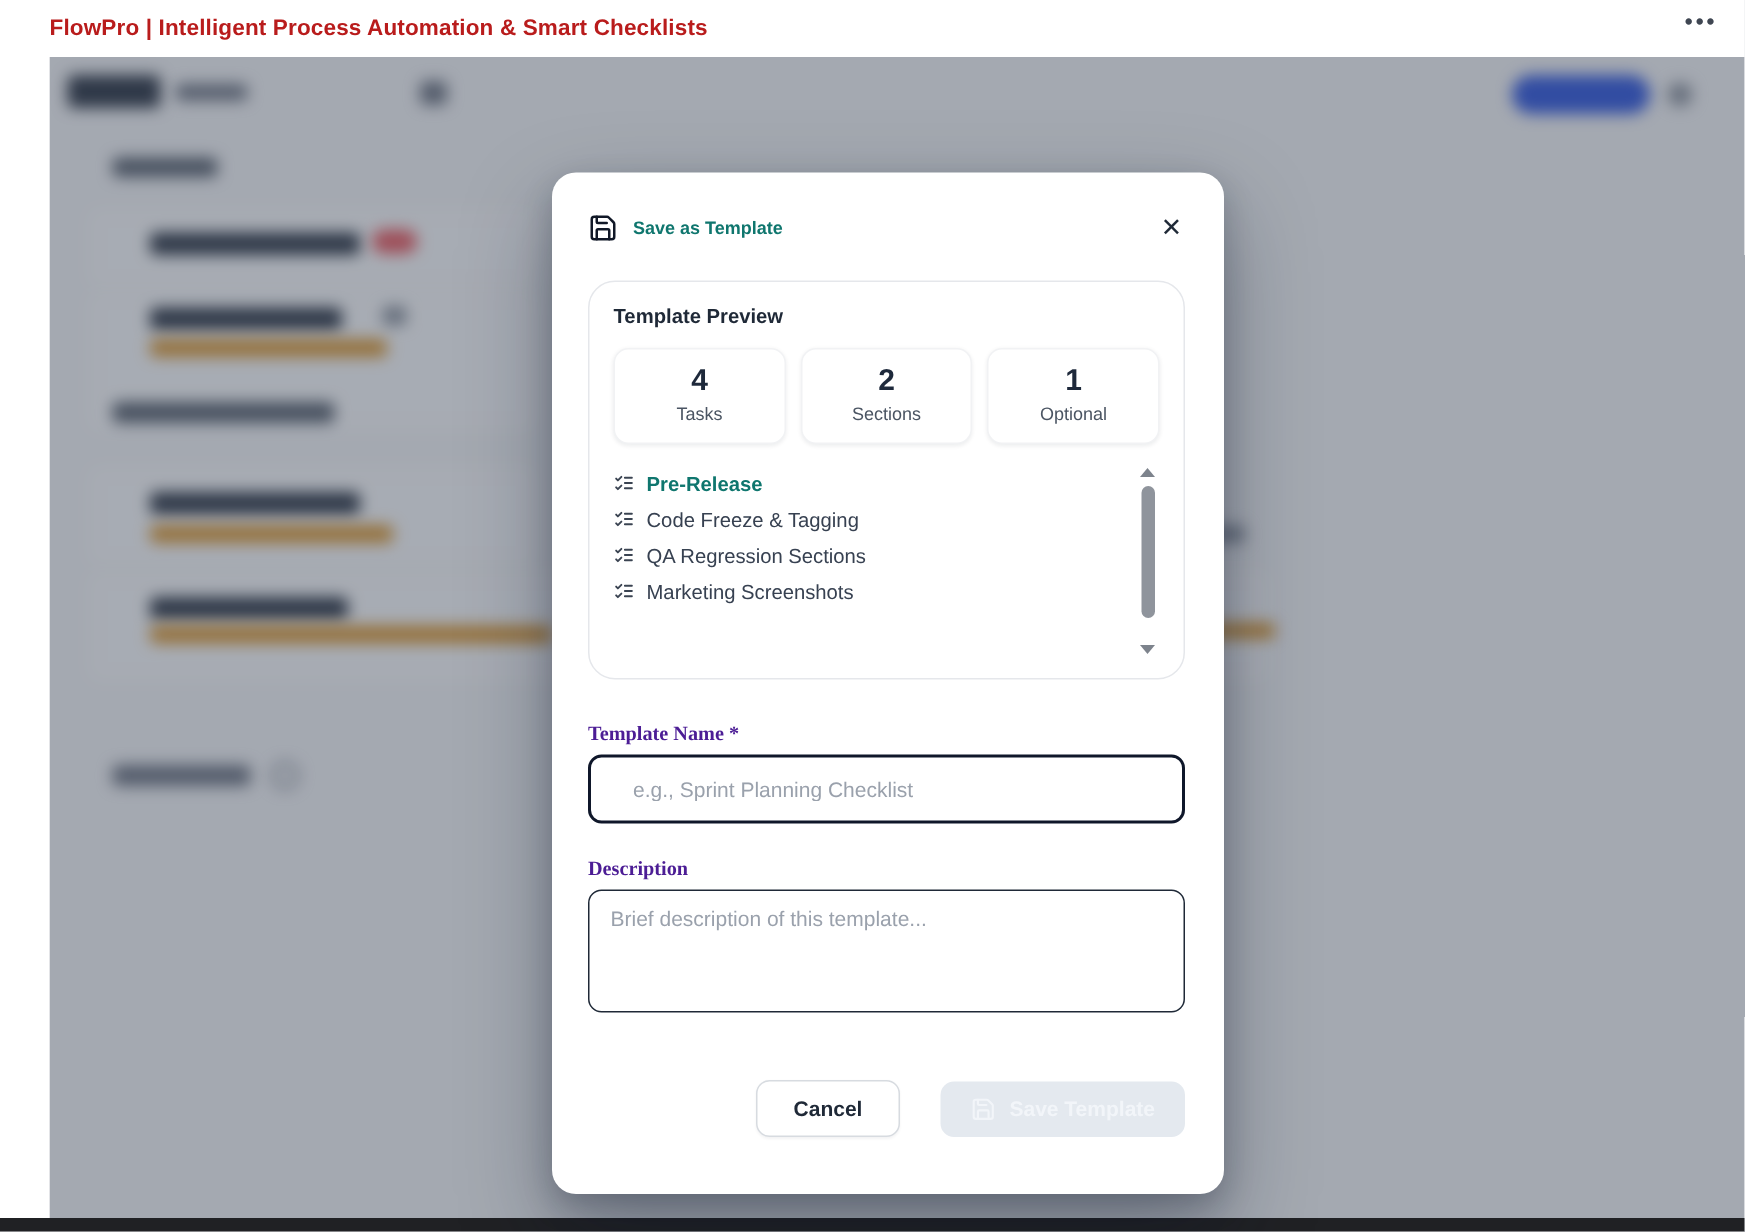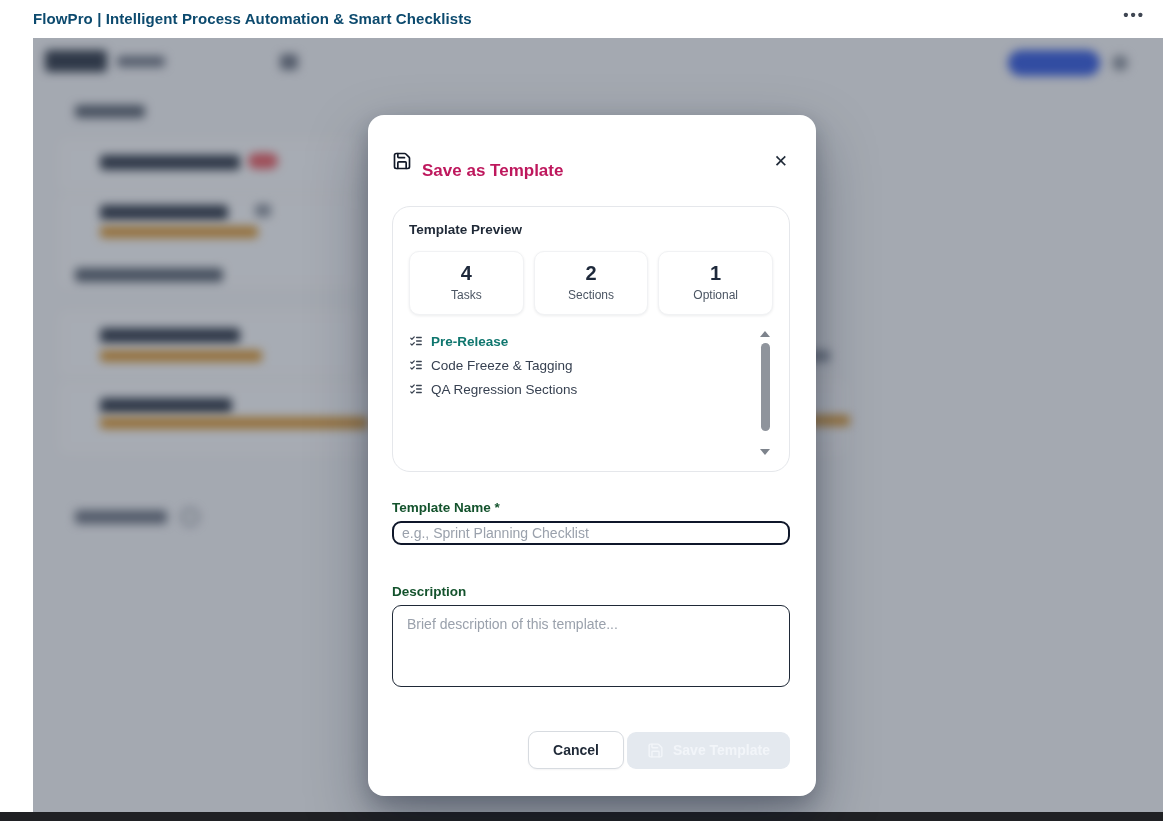--- a/index.html
+++ b/index.html
@@ -1,40 +1,40 @@
 <!DOCTYPE html>
 <html><head>
 <meta charset="utf-8">
 <style>
   * { margin:0; padding:0; box-sizing:border-box; }
   html,body { width:1163px; height:821px; overflow:hidden; background:#ffffff;
     font-family:"Liberation Sans", sans-serif; }
 
   
   .titlebar { position:absolute; left:0; top:0; width:1163px; height:38px; background:#ffffff; }
-  .titlebar .app-title { position:absolute; left:33px; top:10px; font-size:15px; font-weight:700; color:#0c4a6e; letter-spacing:.1px; }
+  .titlebar .app-title { position:absolute; left:33px; top:10px; font-size:15px; font-weight:700; color:#b91c1c; letter-spacing:.1px; }
   .titlebar .menu-dots { position:absolute; right:18px; top:6px; font-size:15px; font-weight:700; color:#3f4652; letter-spacing:2px; cursor:default; }
 
   
   .backdrop { position:absolute; left:33px; top:38px; width:1130px; height:774px; background:#f3f4f6; overflow:hidden; }
   .bg-card { position:absolute; background:rgba(255,255,255,0.5); border-radius:8px; filter:blur(6px); }
   .blob { position:absolute; border-radius:4px; filter:blur(5px); }
   .blob.round { border-radius:50%; }
   .overlay { position:absolute; inset:0; background:rgba(55,65,81,0.42); }
 
   .bottom-edge { position:absolute; left:0; top:812px; width:1163px; height:9px; background:#202124; }
 
   
   .modal { position:absolute; left:368px; top:115px; width:448px; height:681px; background:#ffffff;
     border-radius:16px; box-shadow:0 25px 60px rgba(15,23,42,0.35), 0 8px 20px rgba(15,23,42,0.22);
     padding:26px 26px 0 24px; z-index:10; }
 
   .modal-header { display:flex; align-items:center; }
   .modal-header .hdr-icon { width:20px; height:20px; color:#111827; flex:0 0 auto; }
-  .modal-header .hdr-title { margin-left:10px; font-size:17px; font-weight:700; color:#be185d;margin-top:20px; }
+  .modal-header .hdr-title { margin-left:10px; font-size:12px; font-weight:700; color:#0f766e; }
   .modal-header .close-btn { margin-left:auto; font-size:17px; color:#1f2937; cursor:pointer; line-height:1; padding:2px; }
 
   
   .preview-panel { margin-top:25px; border:1px solid #e5e7eb; border-radius:18px; background:#ffffff; padding:15px 16px 14px 16px; width:398px; }
   .preview-heading { font-size:13.5px; font-weight:700; color:#1f2937; }
   .stats-row { display:flex; gap:10px; margin-top:14px; }
   .stat-card { flex:1; background:#ffffff; border:1px solid #f1f2f4; border-radius:10px; text-align:center; padding:10px 0 12px 0;
     box-shadow:0 1px 3px rgba(17,24,39,0.08); }
   .stat-value { font-size:20px; font-weight:700; color:#1e293b; }
   .stat-label { font-size:12px; color:#4b5563; margin-top:3px; }
@@ -45,32 +45,32 @@
   .task-row .t-label { font-size:13.5px; color:#374151; white-space:nowrap; }
   .task-row.bold .t-label { font-weight:700; color:#0f766e; }
 
   .scrollbar { position:absolute; right:2px; top:2px; width:12px; height:124px; }
   .sb-arrow { width:0; height:0; border-left:5px solid transparent; border-right:5px solid transparent; margin:0 auto; }
   .sb-arrow.up { border-bottom:6px solid #7d838c; }
   .sb-arrow.down { border-top:6px solid #7d838c; position:absolute; bottom:0; left:1px; }
   .sb-thumb { width:9px; height:88px; background:#8f949c; border-radius:5px; margin:6px auto 0 auto; }
 
   
-  .field-label { font-size:13.5px; font-weight:700; color:#14532d; }
+  .field-label { font-size:13.5px; font-weight:700; color:#4c1d95;font-family:Liberation Serif, serif; }
   .lbl-name { display:block; margin-top:28px; }
-  .name-input { margin-top:6px; width:398px; height:24px; border:2px solid #0f172a; border-radius:9px; padding:0 8px;
+  .name-input { margin-top:6px; width:398px; height:46px; border:2px solid #0f172a; border-radius:9px; padding:0 28px;
     font-size:14px; font-family:"Liberation Sans", sans-serif; color:#111827; outline:none; caret-color:#111827; }
   .name-input::placeholder { color:#9aa1ac; }
-  .lbl-desc { display:block; margin-top:39px; }
+  .lbl-desc { display:block; margin-top:22px; }
   .desc-area { margin-top:6px; width:398px; height:82px; border:1.5px solid #1f2937; border-radius:9px; padding:10px 14px;
     font-size:14px; font-family:"Liberation Sans", sans-serif; color:#111827; resize:none; outline:none; }
   .desc-area::placeholder { color:#9aa1ac; }
 
   
-  .modal-footer { display:flex; justify-content:flex-end; align-items:center; gap:3px; margin-top:40px; }
+  .modal-footer { display:flex; justify-content:flex-end; align-items:center; gap:27px; margin-top:40px; }
   .btn { border-radius:9px; font-size:14px; font-weight:700; font-family:"Liberation Sans", sans-serif; cursor:pointer; }
   .btn-cancel { background:#ffffff; border:1px solid #d7dbe0; color:#1f2937; padding:10px 24px; box-shadow:0 1px 2px rgba(17,24,39,0.05); }
   .btn-save { background:#e4e9ef; border:none; color:#f2f5f9; padding:10px 20px; display:flex; align-items:center; gap:9px; cursor:not-allowed; }
   .btn-save .s-icon { width:17px; height:17px; color:#f2f5f9; }
 
   svg { display:block; }
 </style>
 </head>
 <body>
 
@@ -175,20 +175,32 @@
             <svg viewBox="0 0 24 24" fill="none" stroke="currentColor" stroke-width="2.2" stroke-linecap="round" stroke-linejoin="round">
               <path d="m3 17 2 2 4-4"></path>
               <path d="m3 7 2 2 4-4"></path>
               <path d="M13 6h8"></path>
               <path d="M13 12h8"></path>
               <path d="M13 18h8"></path>
             </svg>
           </span>
         <span class="t-label">QA Regression Sections</span>
       </div>
+      <div class="task-row">
+        <span class="t-icon">
+            <svg viewBox="0 0 24 24" fill="none" stroke="currentColor" stroke-width="2.2" stroke-linecap="round" stroke-linejoin="round">
+              <path d="m3 17 2 2 4-4"></path>
+              <path d="m3 7 2 2 4-4"></path>
+              <path d="M13 6h8"></path>
+              <path d="M13 12h8"></path>
+              <path d="M13 18h8"></path>
+            </svg>
+          </span>
+        <span class="t-label">Marketing Screenshots</span>
+      </div>
 
       <div class="scrollbar">
         <div class="sb-arrow up"></div>
         <div class="sb-thumb"></div>
         <div class="sb-arrow down"></div>
       </div>
     </div>
   </div>
 
   <label class="field-label lbl-name">Template Name *</label>

